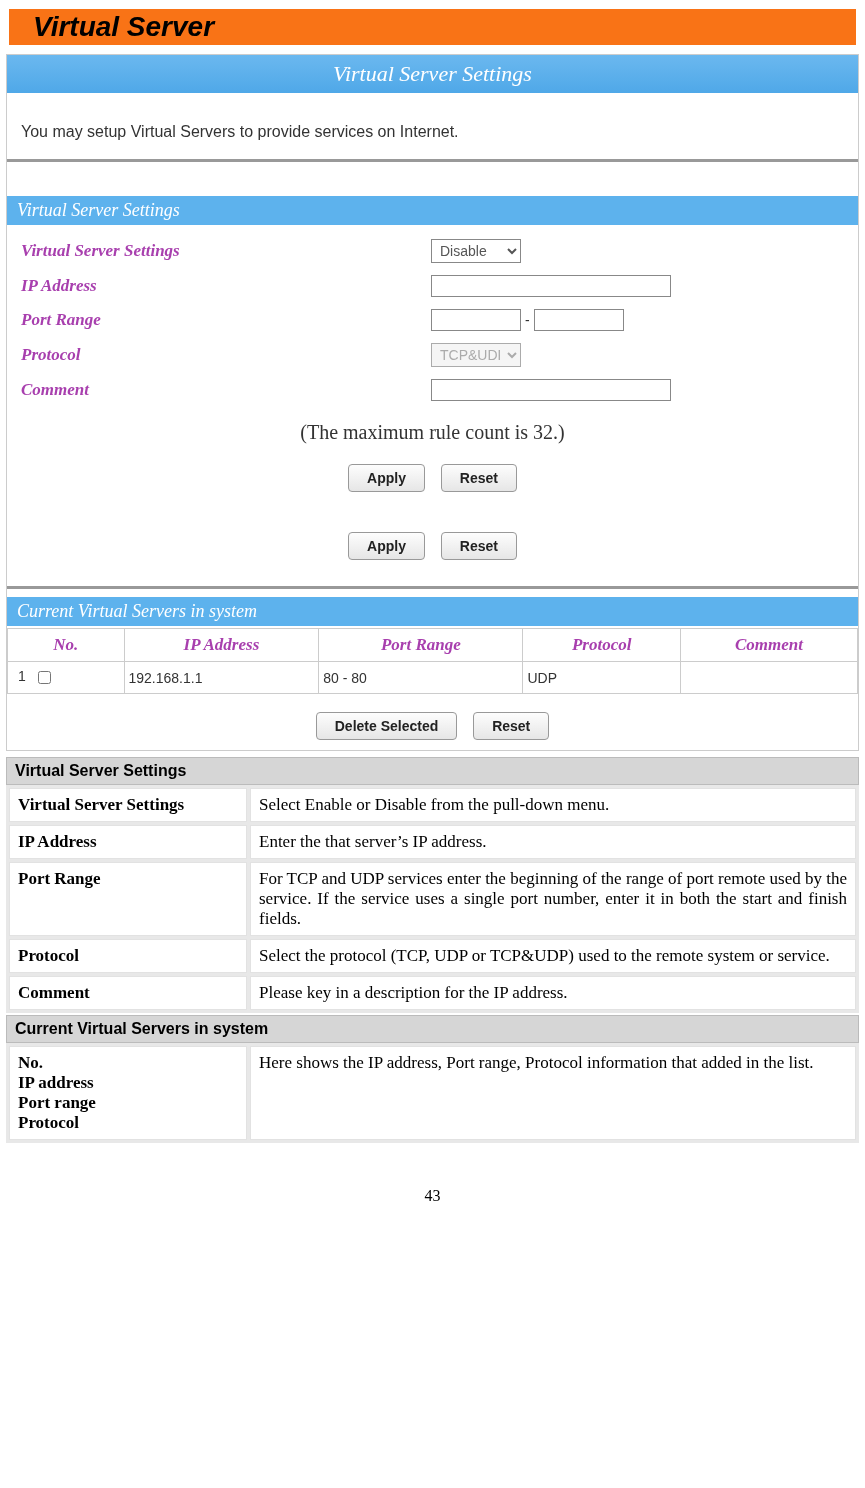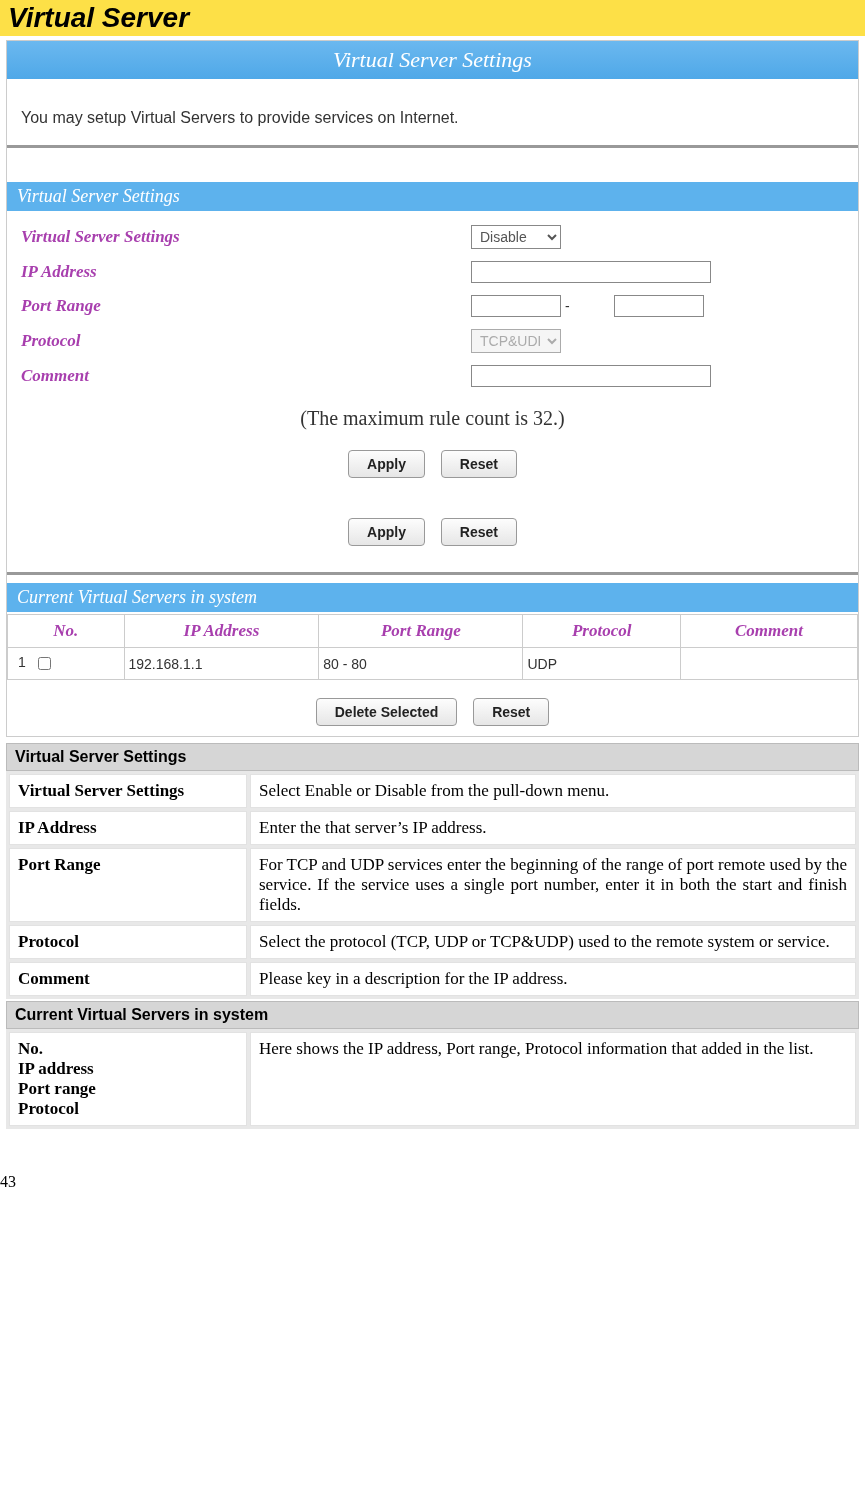--- a/index.html
+++ b/index.html
@@ -4,27 +4,27 @@
   <style>
     body {
       margin: 0;
       padding: 0;
       font-family: Verdana, Arial, sans-serif;
       font-size: 14px;
       background: #fff;
       width: 865px;
     }
     .page-heading {
-      background: #fde047;
+      background: #f97316;
       font-family: Verdana, sans-serif;
       font-size: 28px;
       font-weight: bold;
       font-style: italic;
-      padding: 2px 8px;
-      margin: 0;
+      padding: 2px 24px;
+      margin: 9px;
     }
     .screenshot-area {
       border: 1px solid #ccc;
       margin: 4px 6px;
       background: #fff;
       padding: 0;
     }
     .ss-header {
       background: linear-gradient(#6bb8ef, #4fa8e8);
       color: #fff;
@@ -66,21 +66,20 @@
       font-size: 17px;
       padding-left: 4px;
     }
     .ss-form-row select, .ss-form-row input[type=text] {
       font-family: Arial, sans-serif;
       font-size: 14px;
       border: 1px solid #888;
       color: #555;
       padding: 2px 4px;
       background: #fff;
-      margin-left: 40px;
     }
     .ss-form-row select { width: 90px; }
     .ss-form-row .wide { width: 230px; }
     .ss-form-row .narrow { width: 80px; }
     .ss-form-row .sep { padding: 0 4px; color:#333; }
     .ss-form-row select.disabled { background:#f2f2f2; color:#888; }
     .ss-note {
       text-align: center;
       font-family: 'Times New Roman', serif;
       font-size: 20px;
@@ -162,21 +161,21 @@
       font-family: 'Times New Roman', serif;
       font-size: 17px;
       color: #000;
     }
     .doc-table td.key {
       width: 220px;
       font-weight: bold;
     }
     .doc-table td.val-justify { text-align: justify; }
     .page-number {
-      text-align: left;
+      text-align: center;
       font-family: 'Times New Roman', serif;
       font-size: 16px;
       padding-top: 42px;
       padding-bottom: 10px;
     }
   </style>
 </head>
 <body>
 
 <h1 class="page-heading">Virtual Server</h1>

